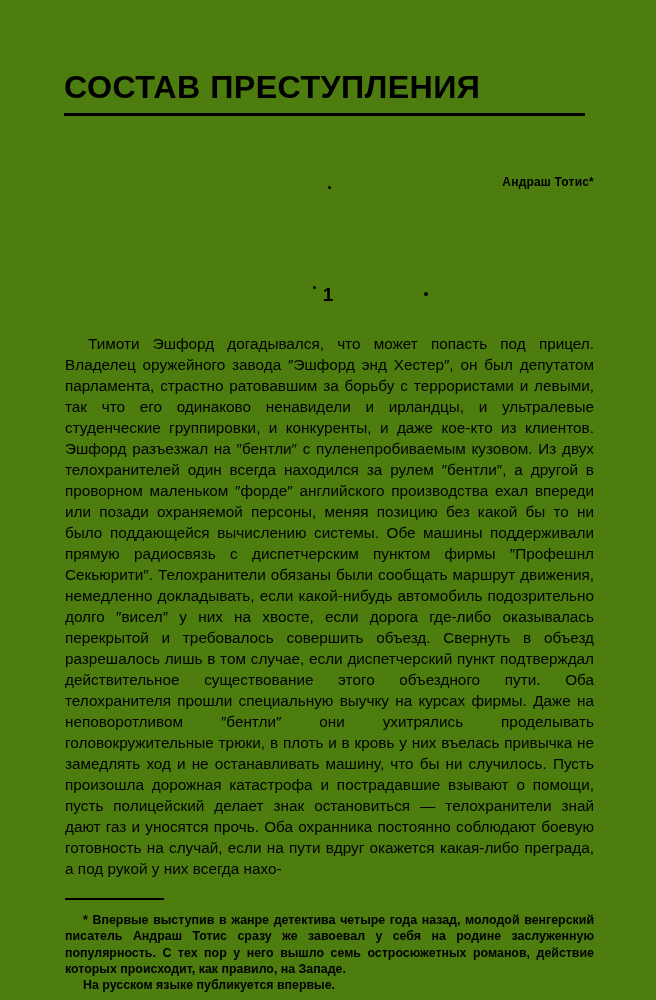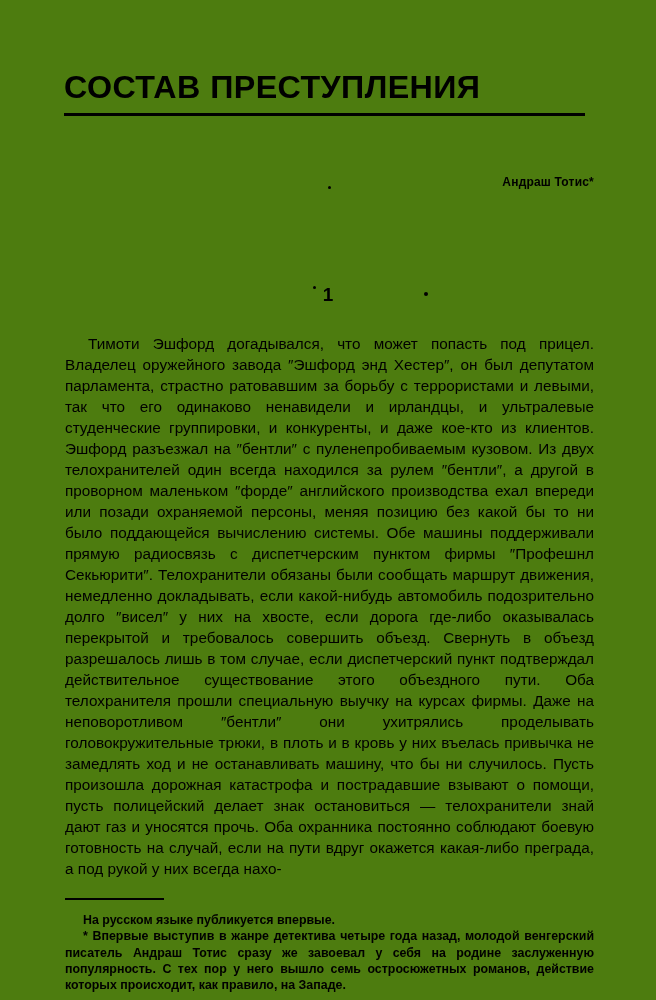--- a/index.html
+++ b/index.html
@@ -154,17 +154,17 @@
 
   <div class="speck" style="left:313px; top:286px; width:3px; height:3px;"></div>
   <div class="speck" style="left:424px; top:292px; width:4px; height:4px;"></div>
   <div class="speck" style="left:328px; top:186px; width:3px; height:3px;"></div>
 
   <p class="body-text">Тимоти Эшфорд догадывался, что может попасть под прицел. Владелец оружейного завода ″Эшфорд энд Хестер″, он был депутатом парламента, страстно ратовавшим за борьбу с террористами и левыми, так что его одинаково ненавидели и ирландцы, и ультралевые студенческие группировки, и конкуренты, и даже кое-кто из клиентов. Эшфорд разъезжал на ″бентли″ с пуленепробиваемым кузовом. Из двух телохранителей один всегда находился за рулем ″бентли″, а другой в проворном маленьком ″форде″ английского производства ехал впереди или позади охраняемой персоны, меняя позицию без какой бы то ни было поддающейся вычислению системы. Обе машины поддерживали прямую радиосвязь с диспетчерским пунктом фирмы ″Профешнл Секьюрити″. Телохранители обязаны были сообщать маршрут движения, немедленно докладывать, если какой-нибудь автомобиль подозрительно долго ″висел″ у них на хвосте, если дорога где-либо оказывалась перекрытой и требовалось совершить объезд. Свернуть в объезд разрешалось лишь в том случае, если диспетчерский пункт подтверждал действительное существование этого объездного пути. Оба телохранителя прошли специальную выучку на курсах фирмы. Даже на неповоротливом ″бентли″ они ухитрялись проделывать головокружительные трюки, в плоть и в кровь у них въелась привычка не замедлять ход и не останавливать машину, что бы ни случилось. Пусть произошла дорожная катастрофа и пострадавшие взывают о помощи, пусть полицейский делает знак остановиться — телохранители знай дают газ и уносятся прочь. Оба охранника постоянно соблюдают боевую готовность на случай, если на пути вдруг окажется какая-либо преграда, а под рукой у них всегда нахо-</p>
 
   <div class="footnote-rule"></div>
 
   <div class="footnote">
+    <p class="footnote-para">* Впервые выступив в жанре детектива четыре года назад, молодой венгерский писатель Андраш Тотис сразу же завоевал у себя на родине заслуженную популярность. С тех пор у него вышло семь остросюжетных романов, действие которых происходит, как правило, на Западе.</p>
     <p class="footnote-para last">На русском языке публикуется впервые.</p>
-    <p class="footnote-para">* Впервые выступив в жанре детектива четыре года назад, молодой венгерский писатель Андраш Тотис сразу же завоевал у себя на родине заслуженную популярность. С тех пор у него вышло семь остросюжетных романов, действие которых происходит, как правило, на Западе.</p>
   </div>
 
 </div>
 
 </body></html>

